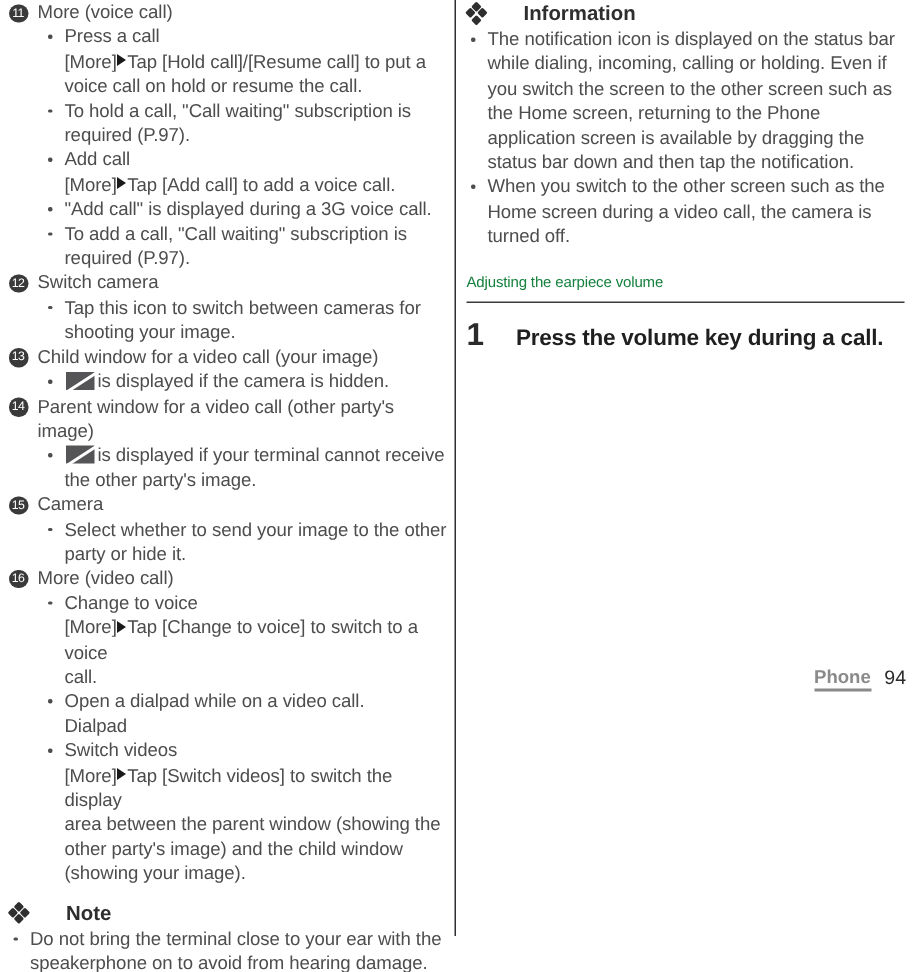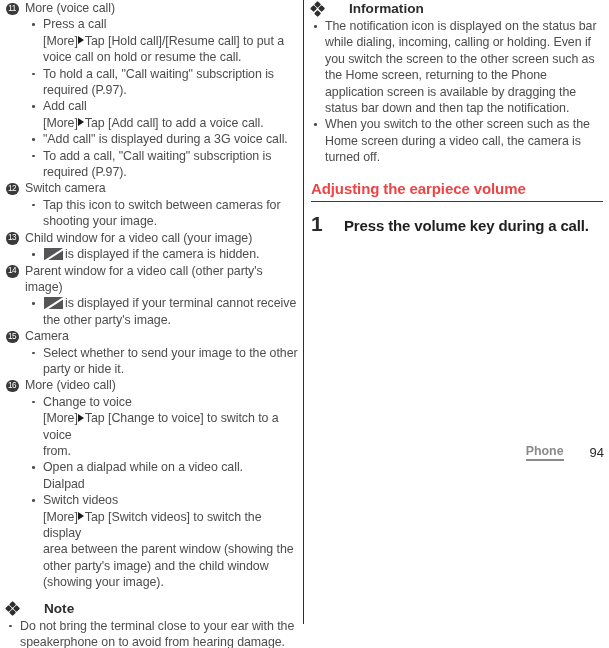--- a/index.html
+++ b/index.html
@@ -151,23 +151,23 @@
     font-weight: bold;
     color: #2e2e2e;
     line-height: 18px;
     display: flex;
     align-items: center;
     gap: 24px;
   }
 
   
   .sec-head {
-    font-size: 15px;
-    font-weight: bold;
-    color: #ef4444;
+    font-size: 10px;
+    font-weight: normal;
+    color: #15803d;
     line-height: 20px;
     letter-spacing: -0.1px;
   }
   .sec-rule {
     height: 1.6px;
     background: #3a3a3a;
     margin-top: 2px;
   }
 
   
@@ -191,22 +191,21 @@
     line-height: 22px;
     letter-spacing: -0.15px;
   }
 
   
   .footer {
     position: absolute;
     right: 5px;
     bottom: 3px;
     display: flex;
-    align-items: flex-end;
-    gap: 26px;
+    gap: 9px;
   }
   .footer-chapter {
     font-size: 12.4px;
     font-weight: bold;
     color: #8a8a8a;
     border-bottom: 2px solid #8a8a8a;
     padding-bottom: 1px;
     line-height: 14px;
   }
   .footer-page {
@@ -298,21 +297,21 @@
     </ul>
 
     <div class="num-item t">
       <span class="circ">16</span>
       <span class="num-label">More (video call)</span>
     </div>
     <ul class="bullets t">
       <li class="bullet">
         <span class="cont">Change to voice</span>
         <span class="cont">[More]<span class="arrow"></span>Tap [Change to voice] to switch to a voice</span>
-        <span class="cont">from.</span>
+        <span class="cont">call.</span>
       </li>
       <li class="bullet">
         <span class="cont">Open a dialpad while on a video call.</span>
         <span class="cont">Dialpad</span>
       </li>
       <li class="bullet">
         <span class="cont">Switch videos</span>
         <span class="cont">[More]<span class="arrow"></span>Tap [Switch videos] to switch the display</span>
         <span class="cont">area between the parent window (showing the</span>
         <span class="cont">other party's image) and the child window</span>

